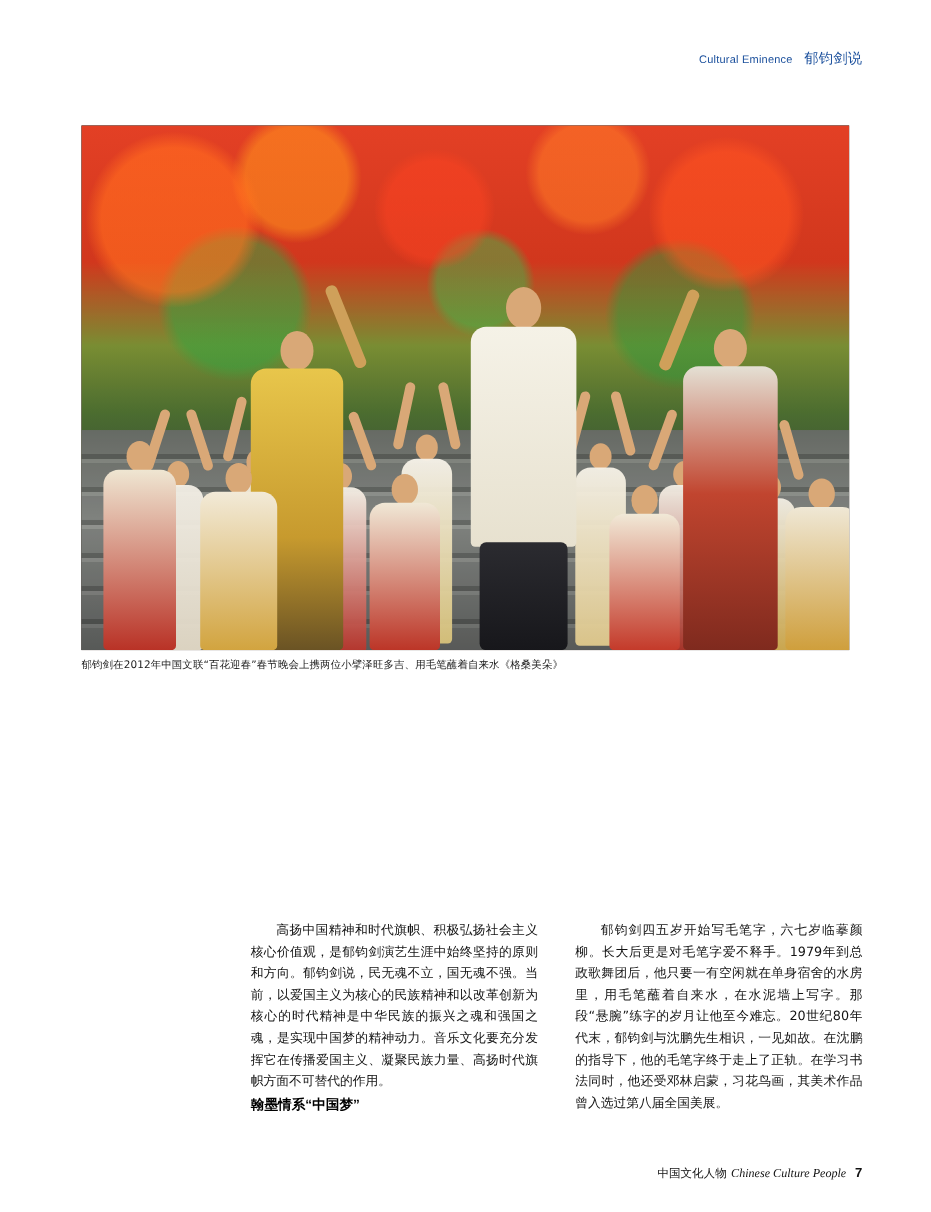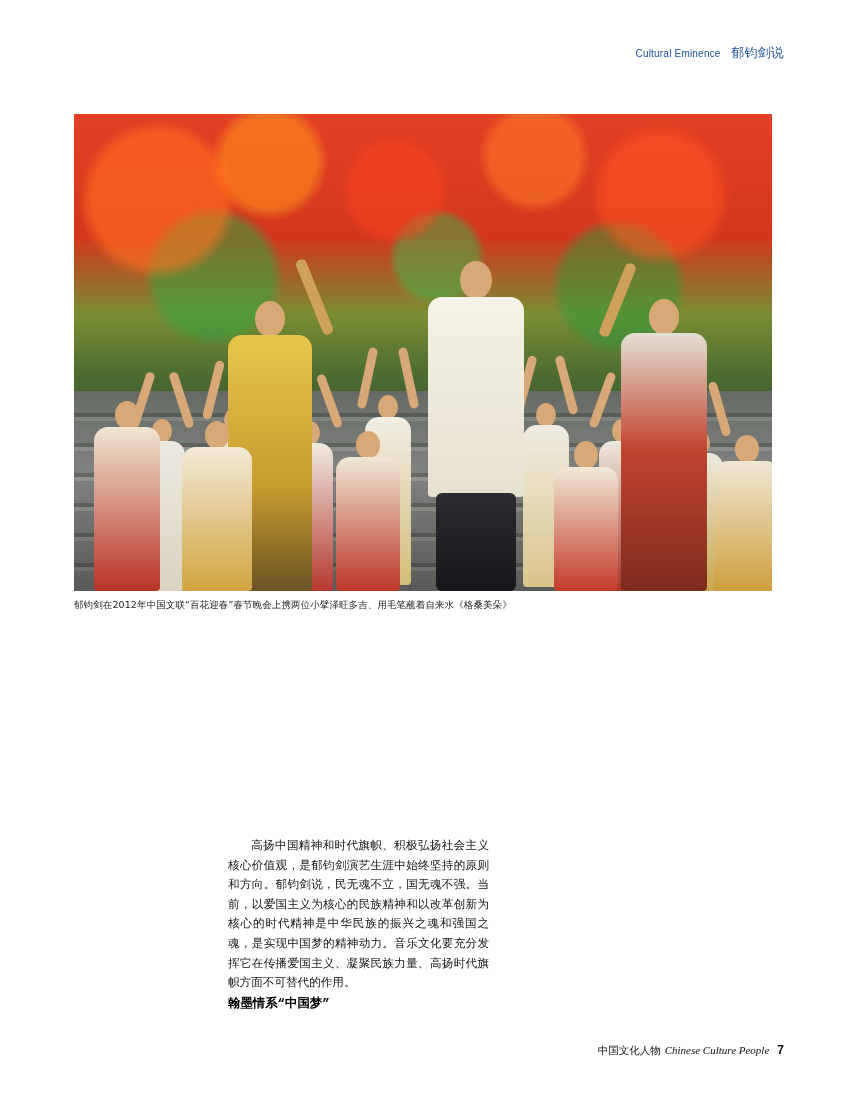--- a/index.html
+++ b/index.html
@@ -149,32 +149,32 @@
     text-justify: inter-ideograph;
   }
   .col p {
     margin: 0;
   }
   .col p.indent {
     text-indent: 2em;
   }
   .subhead {
     margin: 9px 0 2px 0;
-    font-family: Liberation Mono, monospace;
+    font-family: Liberation Sans, sans-serif;
     font-weight: bold;
     font-size: 12.4px;
     line-height: 22px;
     color: #000;
   }
 
   
   .footer {
     position: absolute;
     right: 62px;
-    bottom: 44px;
+    bottom: 28px;
     text-align: center;
     white-space: nowrap;
     font-size: 11px;
     color: #111;
   }
   .footer .f-cn {
     font-family: "DejaVu Sans", sans-serif;
     font-size: 10.5px;
   }
   .footer .f-en {
@@ -294,20 +294,21 @@
 
     <div class="caption">郁钧剑在2012年中国文联“百花迎春”春节晚会上携两位小擘泽旺多吉、用毛笔蘸着自来水《格桑美朵》</div>
   </div>
 
   <div class="columns">
     <div class="col">
       <p class="indent">高扬中国精神和时代旗帜、积极弘扬社会主义核心价值观，是郁钧剑演艺生涯中始终坚持的原则和方向。郁钧剑说，民无魂不立，国无魂不强。当前，以爱国主义为核心的民族精神和以改革创新为核心的时代精神是中华民族的振兴之魂和强国之魂，是实现中国梦的精神动力。音乐文化要充分发挥它在传播爱国主义、凝聚民族力量、高扬时代旗帜方面不可替代的作用。</p>
       <p class="subhead">翰墨情系“中国梦”</p>
     </div>
     <div class="col">
+      <p class="indent">郁钧剑四五岁开始写毛笔字，六七岁临摹颜柳。长大后更是对毛笔字爱不释手。1979年到总政歌舞团后，他只要一有空闲就在单身宿舍的水房里，用毛笔蘸着自来水，在水泥墙上写字。那段“悬腕”练字的岁月让他至今难忘。20世纪80年代末，郁钧剑与沈鹏先生相识，一见如故。在沈鹏的指导下，他的毛笔字终于走上了正轨。在学习书法同时，他还受邓林启蒙，习花鸟画，其美术作品曾入选过第八届全国美展。</p>
     </div>
   </div>
 
   <div class="footer">
     <span class="f-cn">中国文化人物</span><span class="f-en">Chinese Culture People</span><span class="f-num">7</span>
   </div>
 
 </div>
 
 </body></html>

